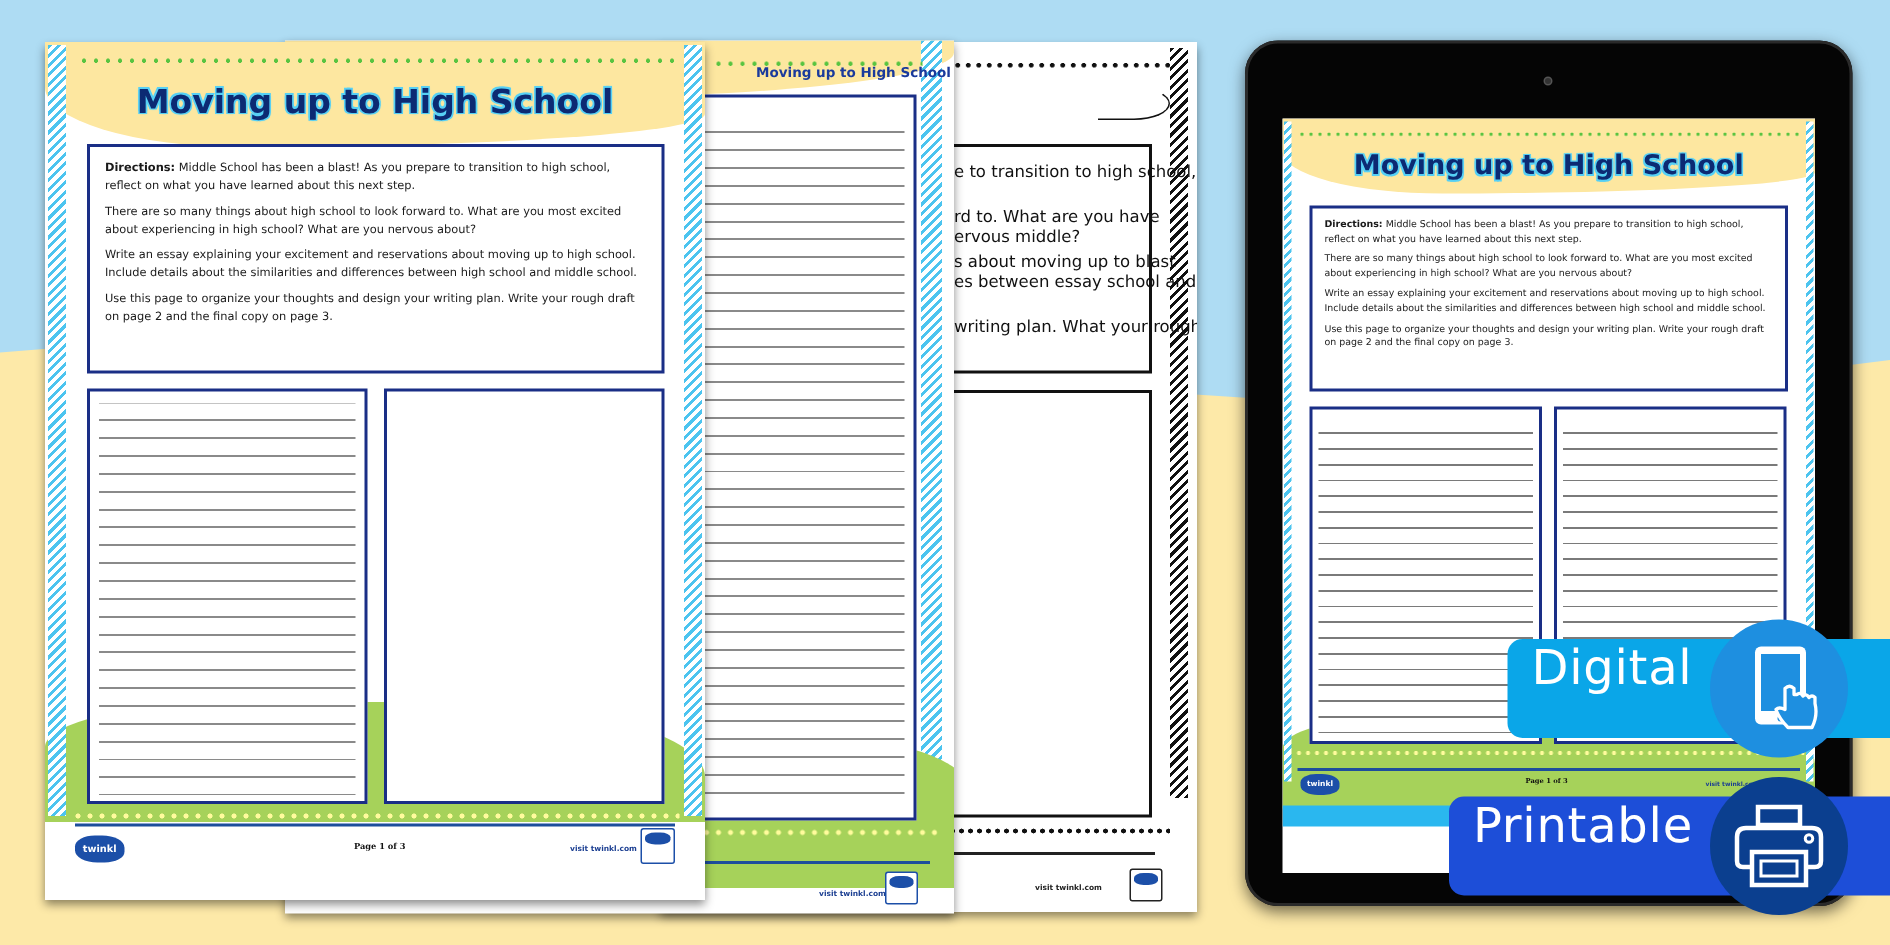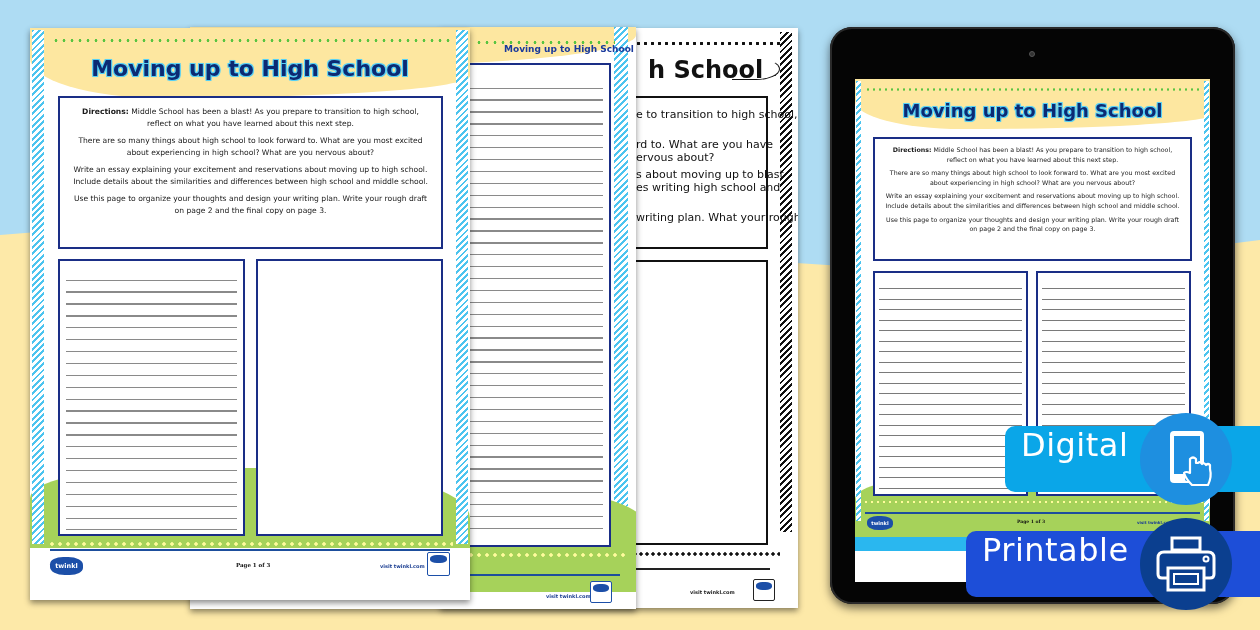--- a/index.html
+++ b/index.html
@@ -41,21 +41,21 @@
   .hill {
     position: absolute; background: #a6d25a;
   }
   .title-main {
     position: absolute; font-family: "DejaVu Sans", sans-serif; font-weight: bold;
     color: #0c2a73; text-align: center; white-space: nowrap;
     text-shadow: -1px -1px 0 #56d0f5, 1px -1px 0 #56d0f5, -1px 1px 0 #56d0f5, 1px 1px 0 #56d0f5, 0 0 2px #56d0f5;
   }
   .directions {
     position: absolute; background: #fff; border: 2px solid #1a2e86;
-    color: #1a1a1a; font-family: "DejaVu Sans", sans-serif; text-align: center;
+    color: #1a1a1a; font-family: "DejaVu Sans", sans-serif;
   }
   .directions p { margin-bottom: 6px; }
   .lined {
     position: absolute; background: #fff; border: 2px solid #1a2e86;
   }
   .lines {
     position: absolute;
     background: repeating-linear-gradient(to bottom, transparent 0 10.6px, #8a8a8a 10.6px 11.9px);
   }
   .footer-rule { position: absolute; height: 2px; background: #1d4e9c; }
@@ -96,31 +96,30 @@
   }
 </style>
 </head>
 <body>
 
 <div class="bg-sky"></div>
 
 <div class="page" style="left:440px; top:28px; width:358px; height:580px;">
   <div class="dots-green" style="left:20px; top:14px; width:320px; background: radial-gradient(circle,#111 1.4px,transparent 1.7px) 0 0/7px 3px repeat-x;"></div>
   <div class="stripe-black" style="position:absolute; right:6px; top:4px; width:12px; height:500px;"></div>
-  <div style="position:absolute; left:208px; top:28px; font-size:24px; font-weight:bold; color:#111; white-space:nowrap;">h School</div>
   <div style="position:absolute; left:292px; top:30px; width:48px; height:22px; border:1.5px solid #111; border-left:none; border-radius:0 60% 60% 0; border-top-color:transparent;"></div>
   <div style="position:absolute; left:180px; top:68px; width:148px; height:153px; border:2px solid #111; background:#fff;">
     <div style="position:absolute; left:14px; top:10px; font-size:11px; color:#111; line-height:13px; white-space:nowrap;">
       <div>e to transition to high school,</div>
       <div style="height:17px;"></div>
       <div>rd to. What are you have</div>
-      <div>ervous about?</div>
+      <div>ervous middle?</div>
       <div style="height:4px;"></div>
       <div>s about moving up to blast</div>
-      <div>es writing high school and</div>
+      <div>es between essay school and</div>
       <div style="height:17px;"></div>
       <div>writing plan. What your rough</div>
     </div>
   </div>
   <div style="position:absolute; left:180px; top:232px; width:148px; height:285px; border:2px solid #111; background:#fff;"></div>
   <div style="position:absolute; left:180px; top:524px; width:160px; height:4px; background: radial-gradient(circle,#111 1.5px,transparent 1.8px) 0 0/6px 4px repeat-x;"></div>
   <div class="footer-rule" style="left:182px; top:540px; width:148px; background:#222;"></div>
   <div class="visit" style="left:250px; top:561px; color:#222;">visit twinkl.com</div>
   <div class="badge" style="left:313px; top:551px; width:22px; height:22px; border-color:#222;"></div>
 </div>

